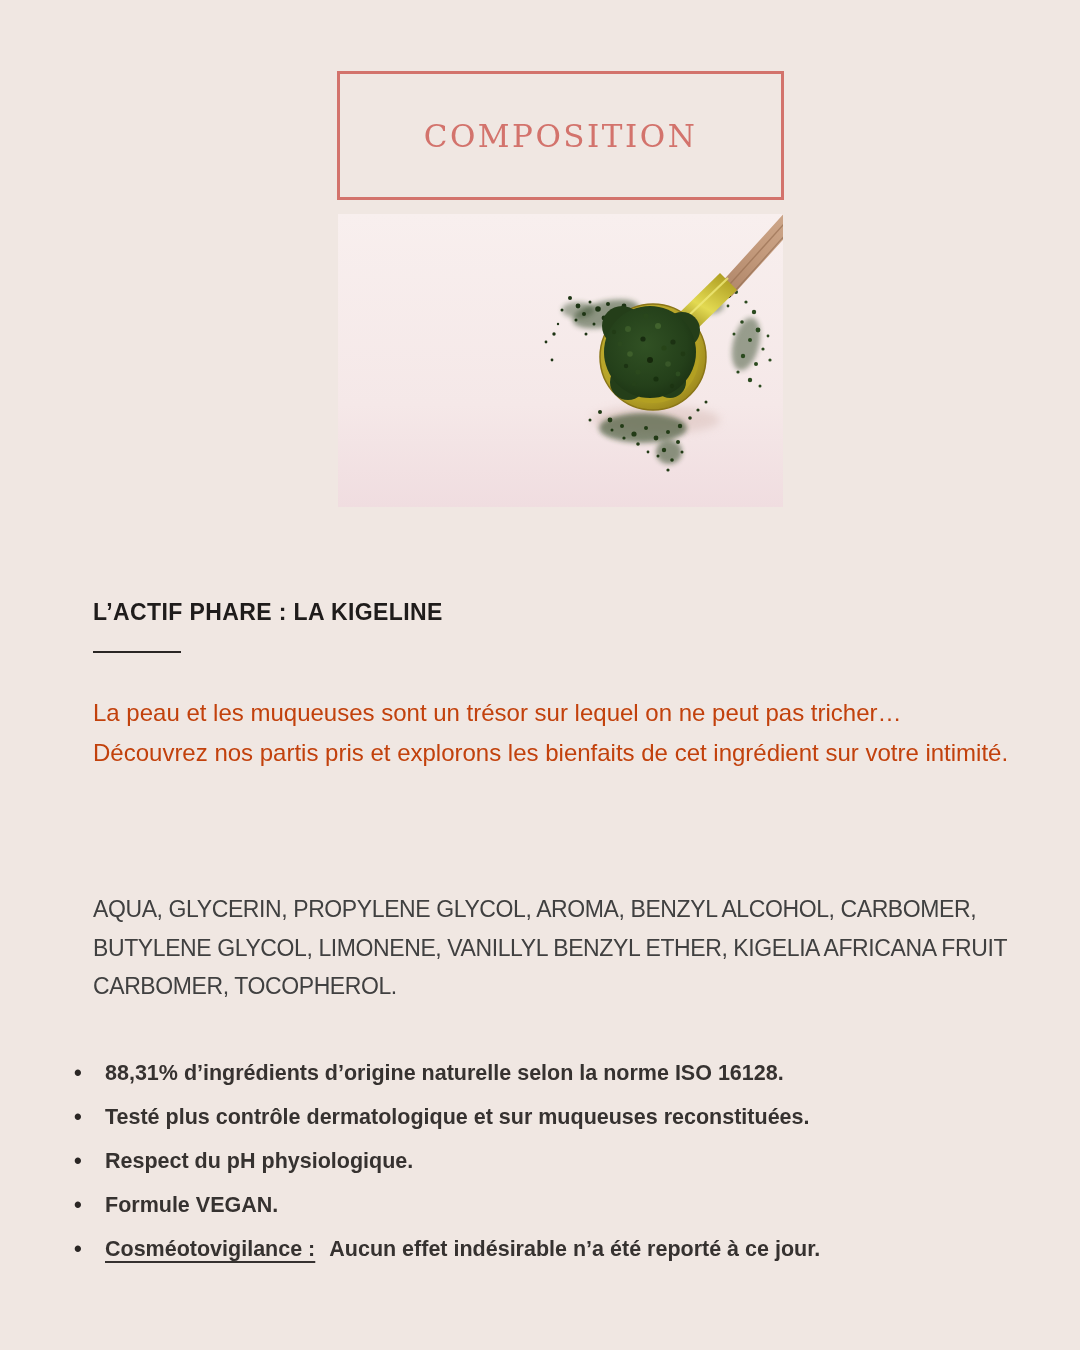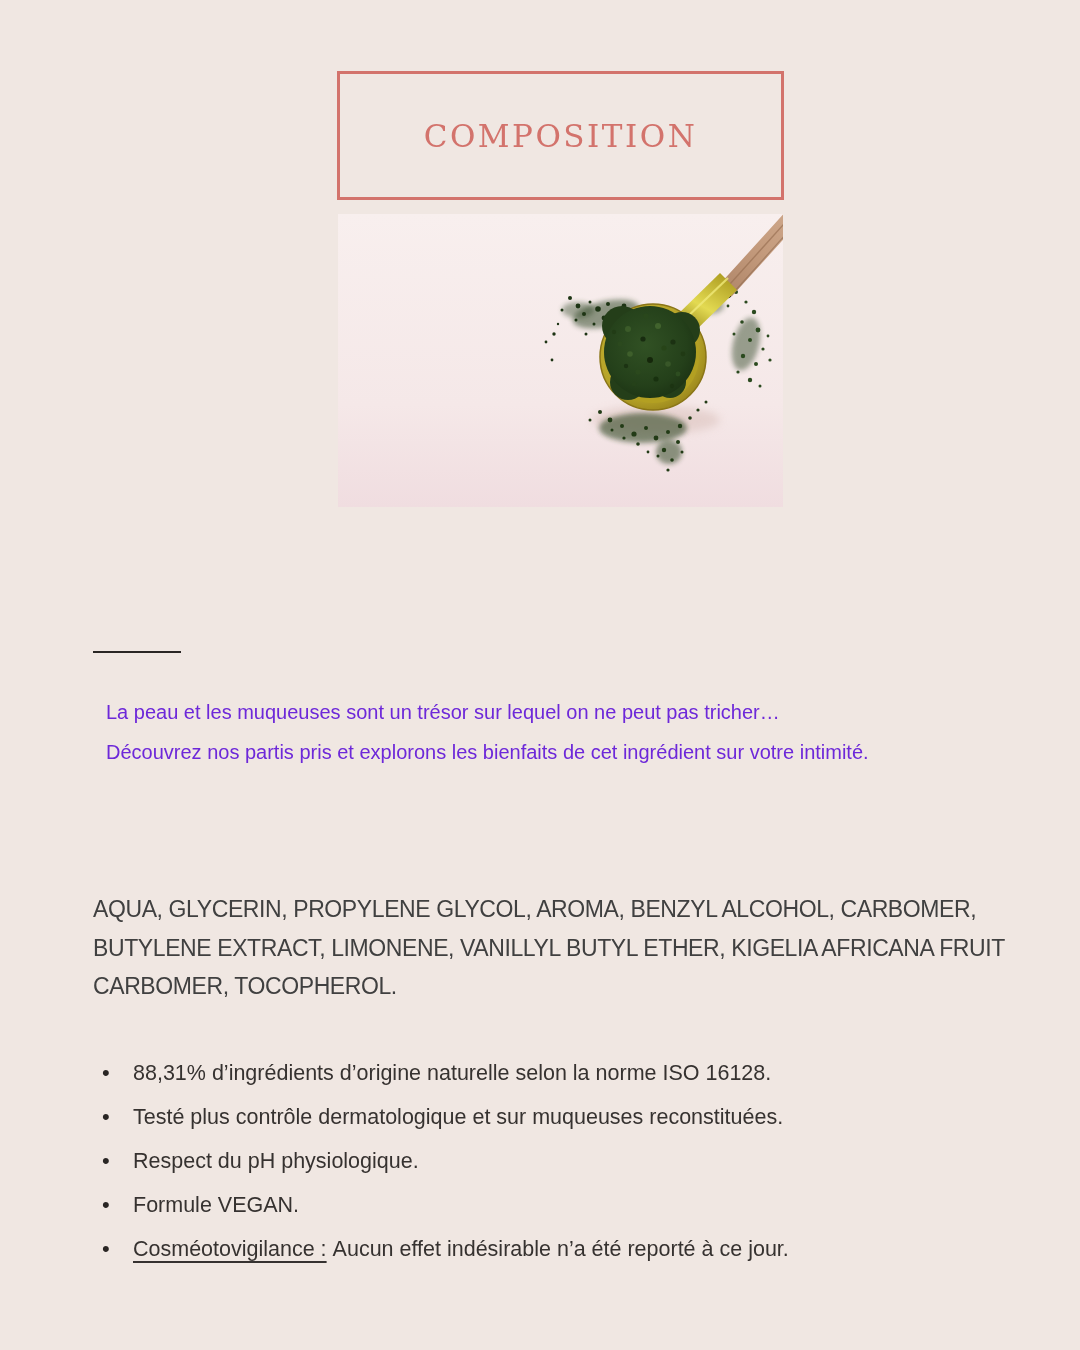--- a/index.html
+++ b/index.html
@@ -50,42 +50,43 @@
     color: #1f1c1b;
   }
   .divider {
     position: absolute;
     left: 93px; top: 651px;
     width: 88px; height: 0;
     border-top: 2px solid #2a2624;
   }
   .intro {
     position: absolute;
-    left: 106px; top: 693px;
-    font-size: 20px;
+    left: 93px; top: 693px;
+    font-size: 24px;
     line-height: 39.5px;
-    color: #6d28d9;
+    color: #c2410c;
     white-space: nowrap;
   }
   .ingredients {
     position: absolute;
     left: 93px; top: 890px;
     font-size: 23px;
     letter-spacing: -0.4px;
     line-height: 38.6px;
     color: #404040;
     white-space: nowrap;
   }
   .bullets {
     position: absolute;
-    left: 102px; top: 1062px;
+    left: 74px; top: 1062px;
     margin: 0; padding: 0;
     list-style: none;
     font-size: 21.5px;
     color: #363230;
+    font-weight: bold;
   }
   .bullets li {
     position: relative;
     padding-left: 31px;
     margin-bottom: 21px;
     line-height: 23px;
     white-space: nowrap;
   }
   .bullets li::before {
     content: "\2022";
@@ -93,21 +94,21 @@
     left: 0; top: -1px;
     font-size: 22px;
     color: #2a2624;
   }
   .bullet-lead {
     text-decoration: underline;
     text-underline-offset: 5px;
     text-decoration-thickness: 1.5px;
   }
   .bullet-lead:empty { display: none; }
-  .bullet-lead:not(:empty) { margin-right: 6px; }
+  .bullet-lead:not(:empty) { margin-right: 14px; }
 </style>
 </head>
 <body>
 
 <div class="page" style="background: rgb(240, 231, 226); padding-left: 13px;">
 
   <div class="composition-box" style="border-color: rgb(211, 115, 108);">
     <span class="composition-title" style="color: rgb(211, 115, 108);">COMPOSITION</span>
   </div>
 
@@ -271,30 +272,31 @@
             <circle cx="308" cy="102" r="2.6" fill="#2a481c"></circle>
               <circle cx="276" cy="118" r="2.2" fill="#223c16"></circle>
             <circle cx="296" cy="170" r="2.2" fill="#26421a"></circle>
               <circle cx="334" cy="172" r="2.2" fill="#1c3412"></circle>
           </g>
         </g>
       </g>
     </svg>
   </div>
 
+  <div class="heading">L’ACTIF PHARE : LA KIGELINE</div>
   <div class="divider"></div>
 
   <div class="intro">
     <div>La peau et les muqueuses sont un trésor sur lequel on ne peut pas tricher…</div>
     <div>Découvrez nos partis pris et explorons les bienfaits de cet ingrédient sur votre intimité.</div>
   </div>
 
   <div class="ingredients">
     <div>AQUA, GLYCERIN, PROPYLENE GLYCOL, AROMA, BENZYL ALCOHOL, CARBOMER,</div>
-    <div>BUTYLENE EXTRACT, LIMONENE, VANILLYL BUTYL ETHER, KIGELIA AFRICANA FRUIT</div>
+    <div>BUTYLENE GLYCOL, LIMONENE, VANILLYL BENZYL ETHER, KIGELIA AFRICANA FRUIT</div>
     <div>CARBOMER, TOCOPHEROL.</div>
   </div>
 
   <ul class="bullets">
     <li>
       <span>88,31% d’ingrédients d’origine naturelle selon la norme ISO 16128.</span>
     </li>
     <li>
       <span>Testé plus contrôle dermatologique et sur muqueuses reconstituées.</span>
     </li>

